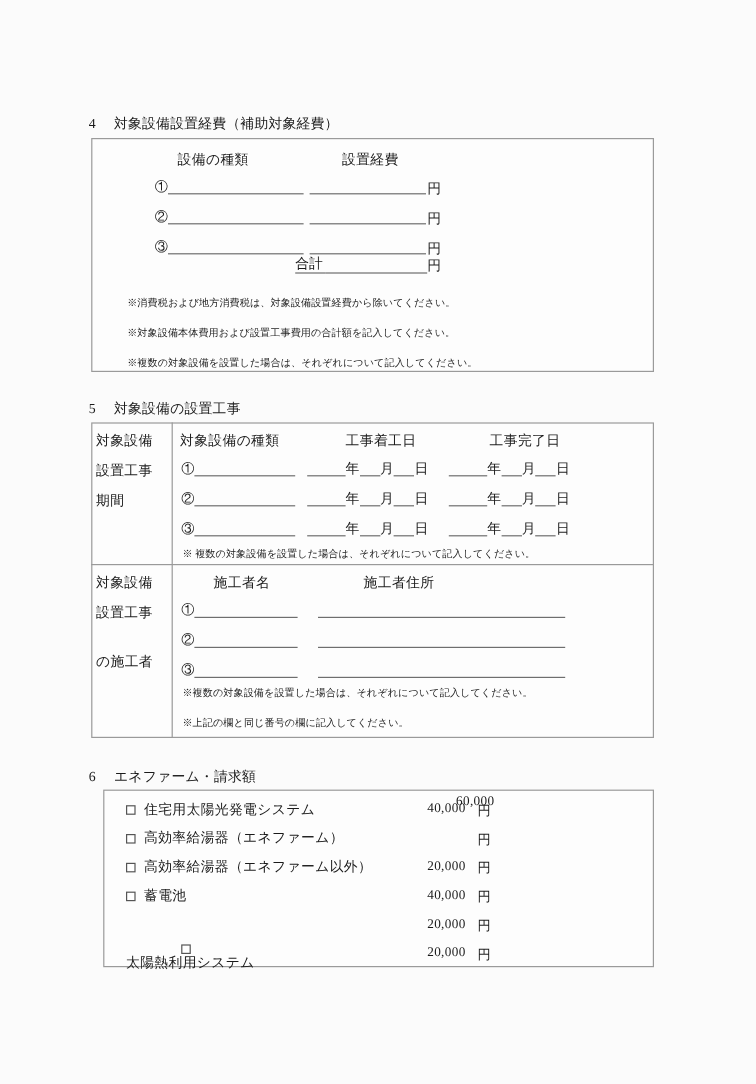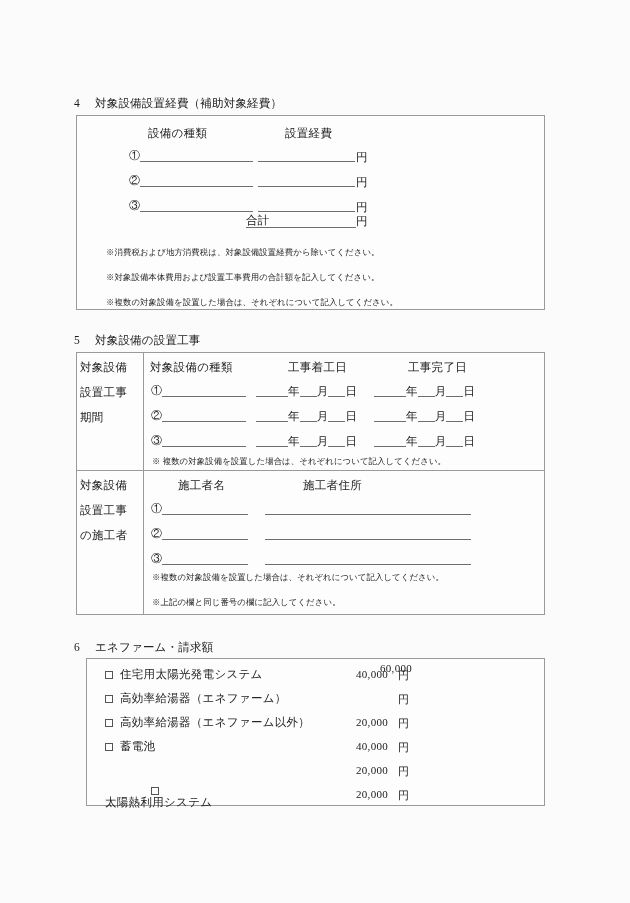--- a/index.html
+++ b/index.html
@@ -289,21 +289,21 @@
       <span class="blank-sm"></span>
       <span class="kanji">月</span>
       <span class="blank-sm"></span>
       <span class="kanji">日</span>
   </div>
 
   <div class="note" style="left:152px; top:456px;">※ 複数の対象設備を設置した場合は、それぞれについて記入してください。</div>
 
   <div class="rowlabel" style="left:80px; top:478px;">対象設備</div>
   <div class="rowlabel" style="left:80px; top:503px;">設置工事</div>
-  <div class="rowlabel" style="left:80px; top:528px;">の施工者</div>
+  <div class="rowlabel" style="left:80px; top:544px;">の施工者</div>
 
   <div class="colhead" style="left:178px; top:478px;">施工者名</div>
   <div class="colhead" style="left:303px; top:478px;">施工者住所</div>
 
   <div class="marker" style="left:151px; top:501px;">①</div>
   <div class="ul" style="left:162px; top:514px; width:86px;"></div>
   <div class="ul" style="left:265px; top:514px; width:206px;"></div>
 
   <div class="marker" style="left:151px; top:526px;">②</div>
   <div class="ul" style="left:162px; top:539px; width:86px;"></div>

